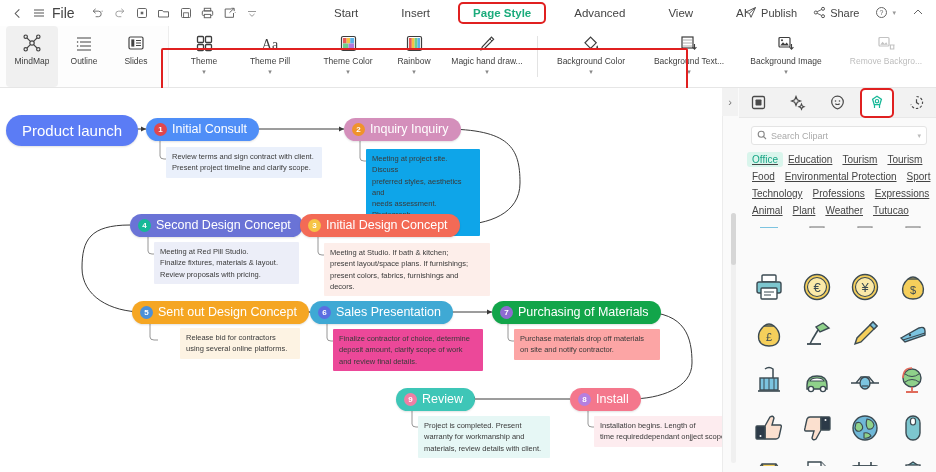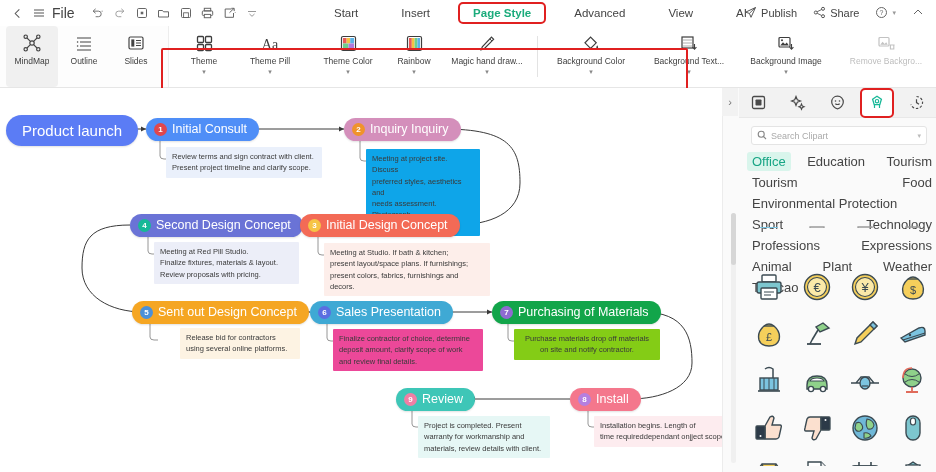--- a/index.html
+++ b/index.html
@@ -115,22 +115,22 @@
   }
   .rp-tab.active { color:#17b897; }
   .rp-tab.hl { outline:2px solid #e02020; border-radius:3px; background:#fff; }
   .rp-search {
     position:absolute; left:28px; top:38px; width:176px; height:19px;
     background:#fff; border:1px solid #e4e4e4; border-radius:3px;
     display:flex; align-items:center; gap:4px; padding:0 5px; font-size:9px; color:#aaa;
   }
   .rp-cats {
     position:absolute; left:24px; top:64px; width:190px;
-    display:flex; flex-wrap:wrap; gap:2px 0px; font-size:13px; color:#444;
-    justify-content:space-between;
+    display:flex; flex-wrap:wrap; gap:2px 0px; font-size:10px; color:#444;
+    text-decoration:underline;
   }
   .rp-cat { padding:2px 5px; border-radius:3px; white-space:nowrap;}
   .rp-cat.active { background:#d9f5ec; color:#17a585; }
   .rp-grid {
     position:absolute; left:22px; top:128px; width:192px; height:250px;
     display:grid; grid-template-columns: repeat(4, 1fr);
     grid-auto-rows: 47px; gap:0px; overflow:hidden;
   }
   .rp-cell { display:flex; align-items:center; justify-content:center; }
   .rp-scrollbar {
@@ -507,21 +507,21 @@
     <span>Sales Presentation</span>
   </div>
   <div class="note" style="left:333px; top:241px; width:150px; background:#ec4899;">Finalize contractor of choice, determine
 deposit amount, clarify scope of work
 and review final details.</div>
 
   <div class="node" style="left:492px; top:213px; background:#12a54a;">
     <span class="num" style="background:#8e6bd1;">7</span>
     <span>Purchasing of Materials</span>
   </div>
-  <div class="note" style="left:514px; top:241px; width:146px; background:#84cc16;text-align:center;">Purchase materials drop off materials
+  <div class="note" style="left:514px; top:241px; width:146px; background:#fca5a5;">Purchase materials drop off materials
 on site and notify contractor.</div>
 
   <div class="node" style="left:396px; top:300px; background:#3ec6b7;">
     <span class="num" style="background:#f07fa5;">9</span>
     <span>Review</span>
   </div>
   <div class="note" style="left:418px; top:328px; width:132px; background:#e6f7f5;">Project is completed. Present
 warranty for workmanship and
 materials, review details with client.</div>
 

